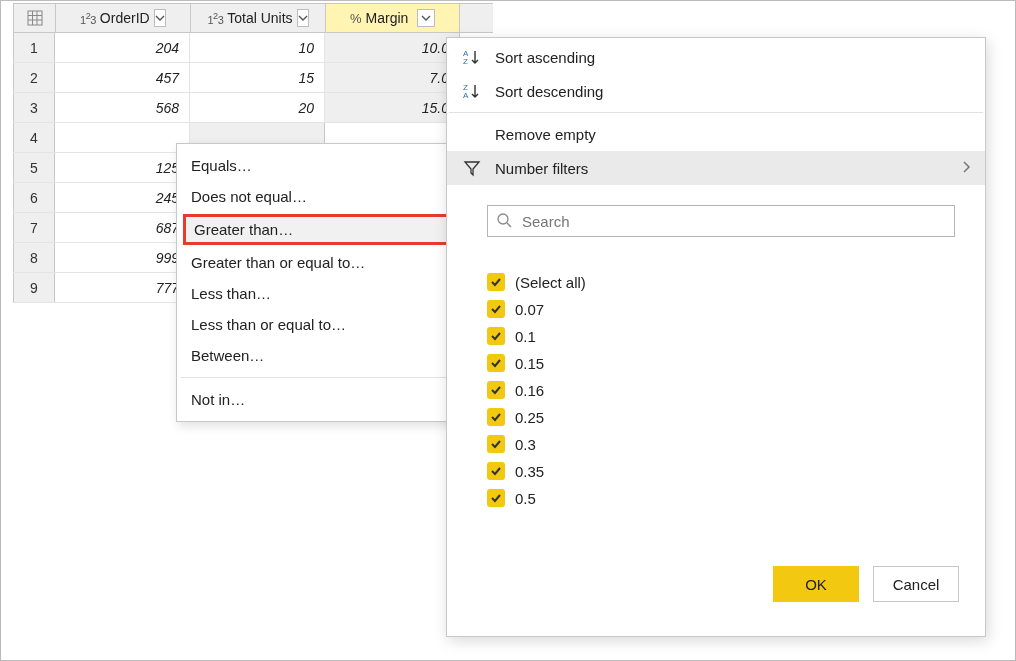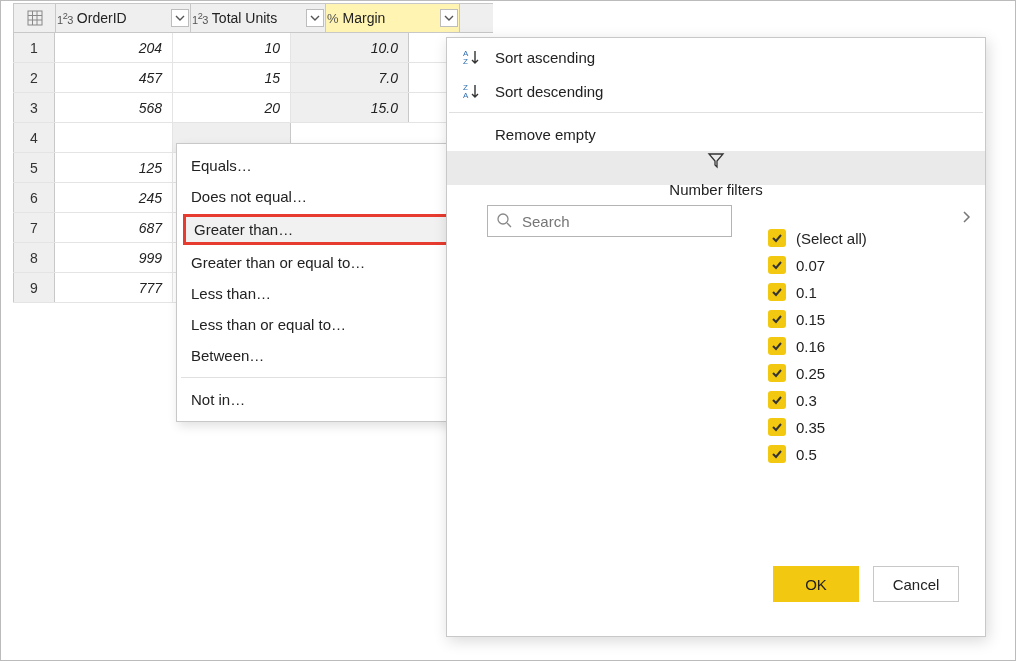--- a/index.html
+++ b/index.html
@@ -44,21 +44,21 @@
     height: 100%;
     font-size: 14px;
   }
   .hdr-cell:last-child { border-right: 1px solid #c8c8c8; }
   .hdr-rowcorner {
     width: 42px;
     justify-content: center;
   }
   .hdr-col {
     width: 135px;
-    padding: 0 1px;
+    padding: 0 24px;
     gap: 4px;
     justify-content: center;
   }
   .hdr-col.margin { background: #fff4b2; }
   .hdr-label { flex: 1; white-space: nowrap; }
   .type-badge { font-size: 11px; letter-spacing: -0.5px; color: #555; }
   .pct-icon   { font-size: 13px; color: #555; }
   .drop-btn {
     width: 18px; height: 18px;
     display:flex; align-items:center; justify-content:center;
@@ -77,21 +77,21 @@
   .rownum {
     width: 42px;
     display:flex; align-items:center; justify-content:center;
     background:#efefef;
     font-size: 14px;
     border-left:1px solid #c8c8c8;
     border-right:1px solid #c8c8c8;
     color:#333;
   }
   .cell {
-    width: 118px;
+    width: 135px;
     display:flex; align-items:center; justify-content:flex-end;
     padding: 0 10px;
     border-right:1px solid #e4e4e4;
     font-style: italic;
     color:#222;
   }
   .cell.margin-col {
     background:#efefef;
     font-style: italic;
     border-right:1px solid #c8c8c8;
@@ -143,44 +143,44 @@
   .panel .menu-item {
     display: flex;
     align-items: center;
     height: 34px;
     padding: 0 14px;
     font-size: 15px;
     gap: 12px;
     cursor: default;
   }
   .panel .menu-item .mi-icon { width: 22px; display:flex; justify-content:center; color:#444; }
-  .panel .menu-item.hover { background: #eaeaea; flex-direction: column; }
+  .panel .menu-item.hover { background: #eaeaea; }
   .panel .menu-item .chev-right { margin-left: auto; color:#777; }
   .panel .sep {
     height: 1px; background:#e0e0e0; margin: 4px 2px;
   }
   .panel .filter-body {
     flex: 1;
     padding: 18px 30px 10px 40px;
-    display:flex; flex-direction:row;gap:36px;
+    display:flex; flex-direction:column;
   }
   .searchbox {
     display:flex; align-items:center;
     border:1px solid #b4b4b4;
     height: 32px;
     padding: 0 8px;
     gap: 8px;
   }
   .searchbox input {
     flex:1; border:none; outline:none;
     font-size:15px; color:#666;
     background:transparent;
   }
   .checklist {
-    margin-top: 24px;
+    margin-top: 36px;
     display:flex; flex-direction:column; gap: 9px;
   }
   .chk-row {
     display:flex; align-items:center; gap:10px;
     font-size:15px;
   }
   .chk {
     width:18px; height:18px;
     background:#f2c811;
     border-radius:3px;

